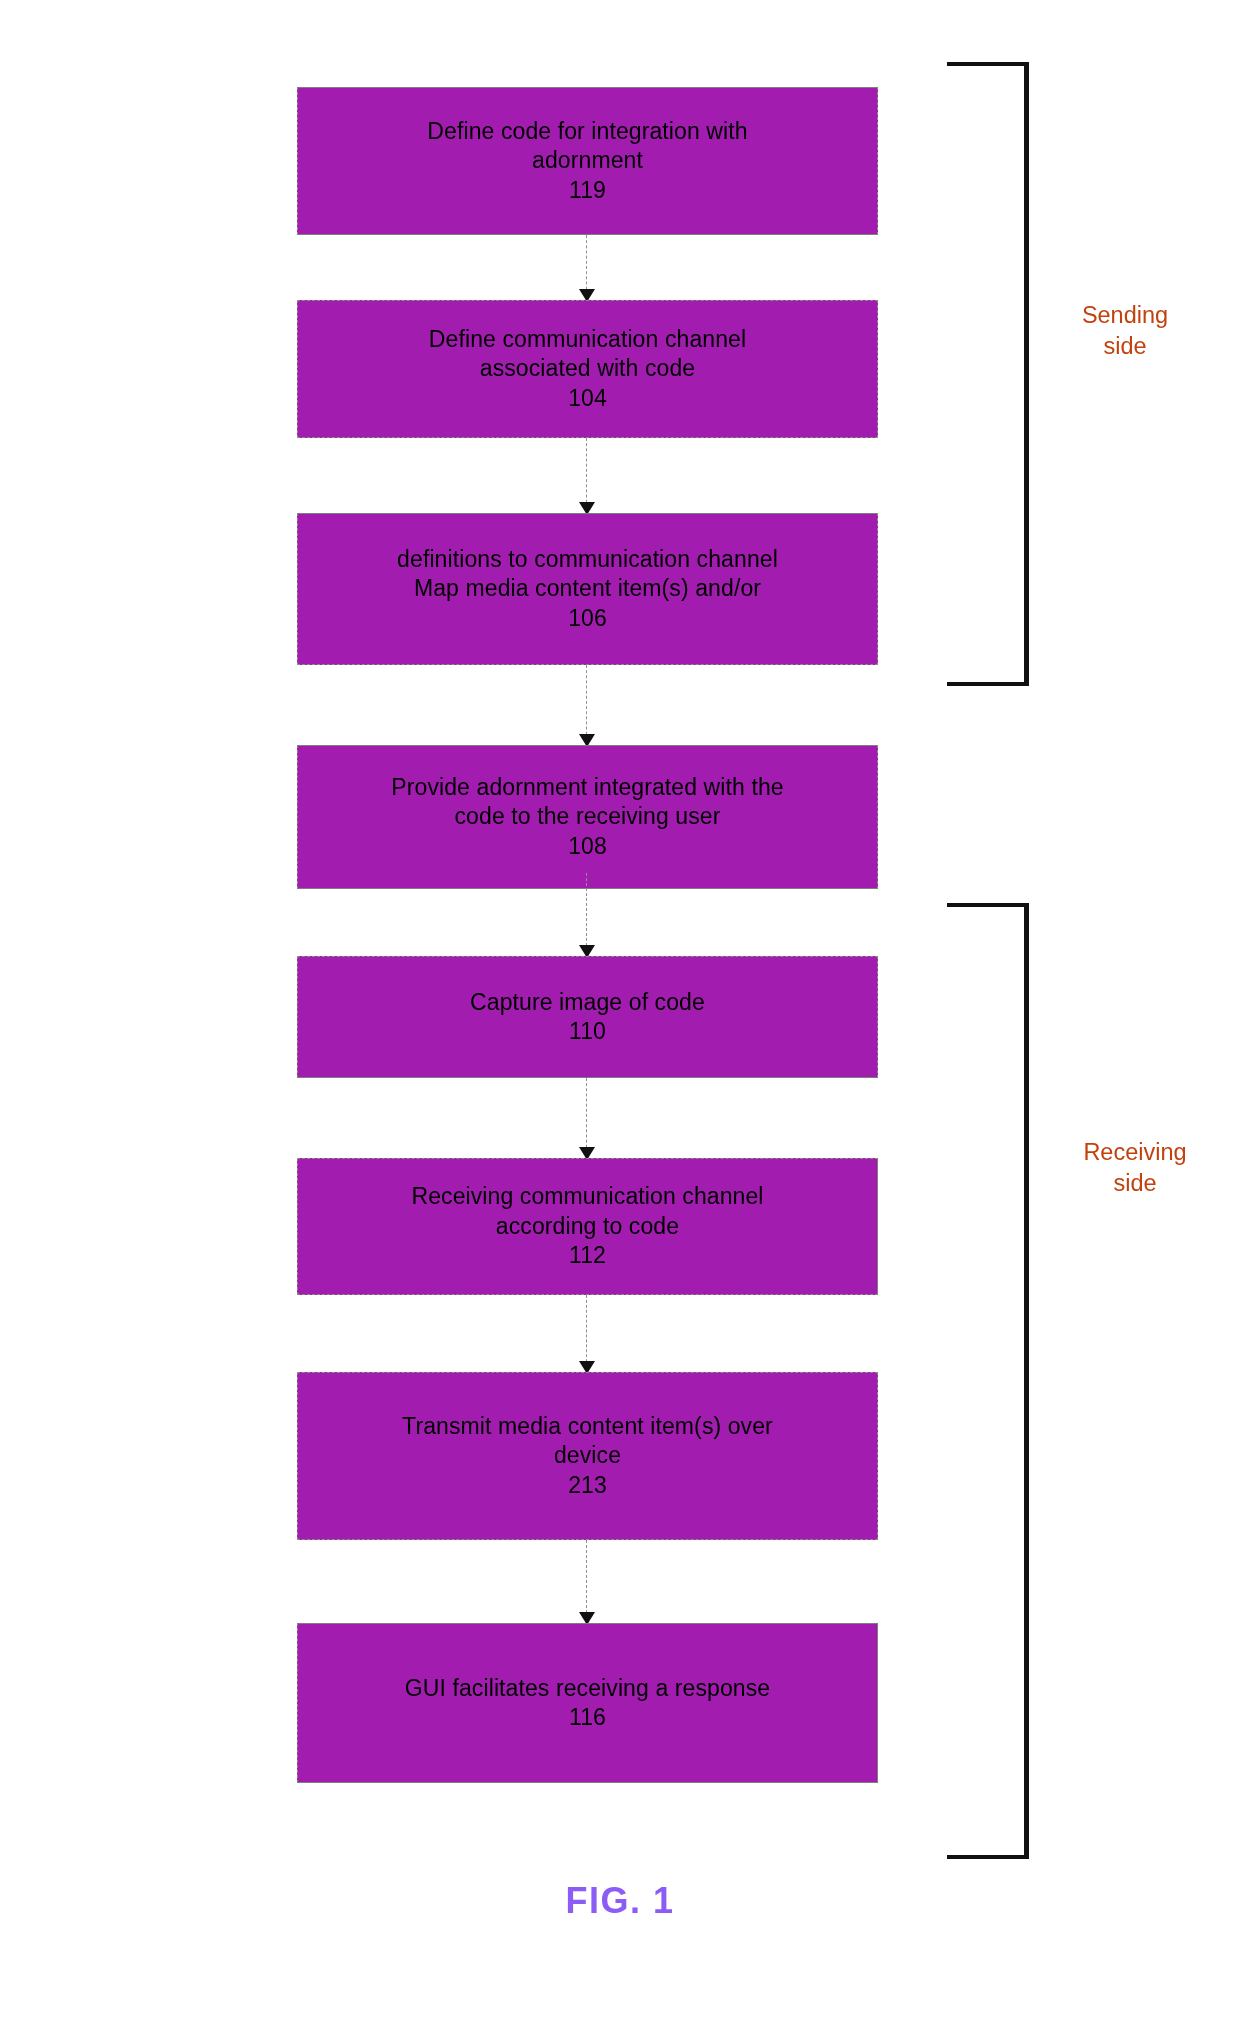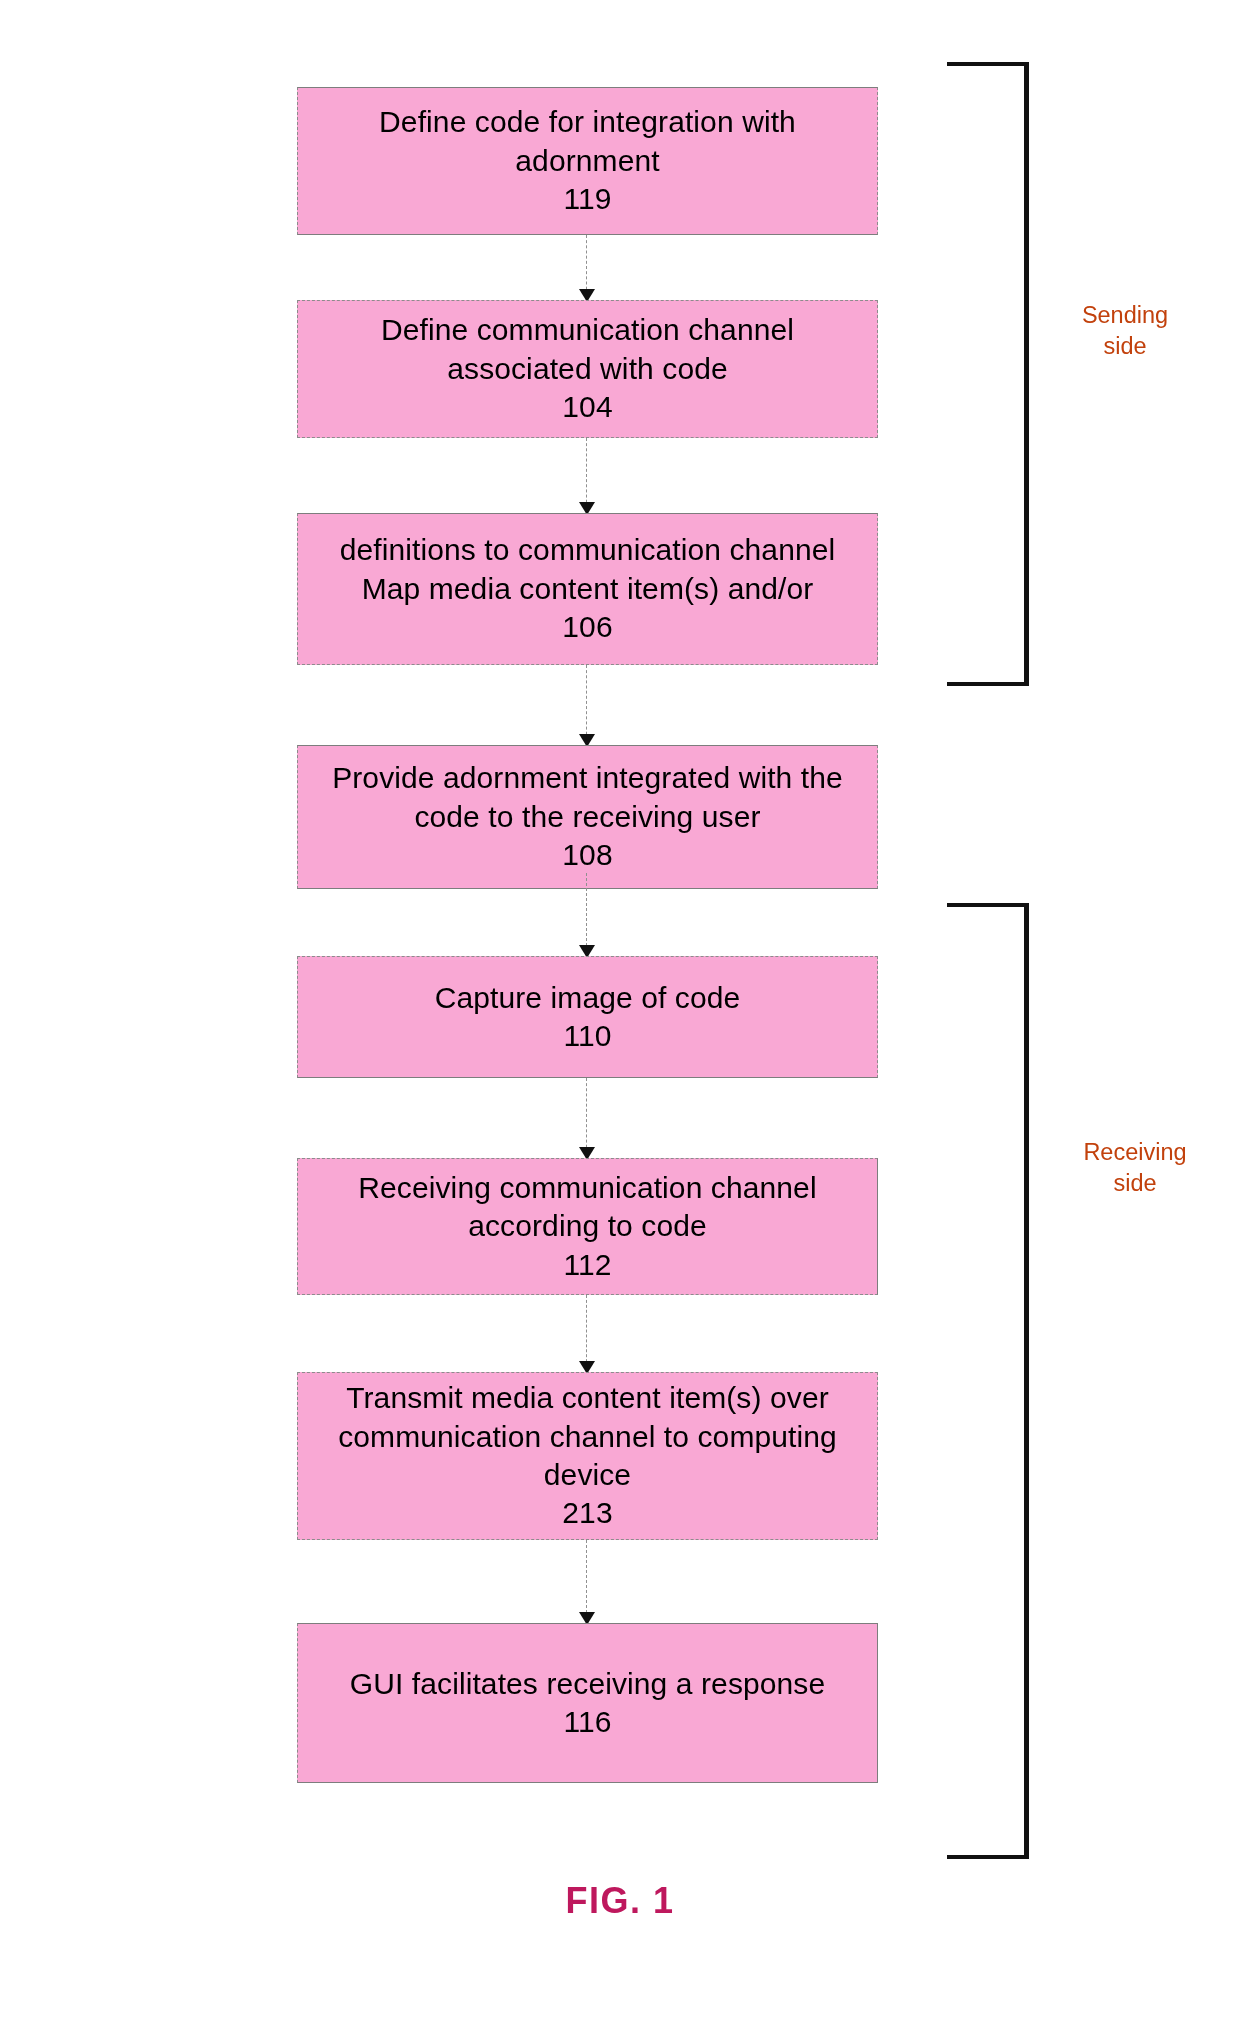--- a/index.html
+++ b/index.html
@@ -22,27 +22,27 @@
     width: 1240px;
     height: 2023px;
   }
 
   
   .flow-box {
     position: absolute;
     left: 297px;
     width: 581px;
     box-sizing: border-box;
-    background: #f9a8d4;
+    background: #a21caf;
     display: flex;
     flex-direction: column;
     align-items: center;
     justify-content: center;
     text-align: center;
-    font-size: 30px;
+    font-size: 23px;
     line-height: 1.28;
     color: #000000;
     letter-spacing: 0.1px;
   }
   .flow-box .bx-line { display: block; white-space: nowrap; }
   .flow-box .bx-num  { display: block; }
 
   
   .bd-solid-t { border-top: 1.6px solid #7d7d7d; }
   .bd-solid-b { border-bottom: 1.6px solid #7d7d7d; }
@@ -97,21 +97,21 @@
   
   #fig-caption {
     position: absolute;
     left: 0;
     width: 1240px;
     top: 1880px;
     text-align: center;
     font-size: 36px;
     font-weight: bold;
     letter-spacing: 1.5px;
-    color: #be185d;
+    color: #8b5cf6;
   }
 </style>
 </head>
 <body>
 
 <div id="figure">
 
   <div class="flow-box bd-solid-t bd-solid-b bd-dash-l bd-dash-r" style="top:87px; height:148px;">
     <span class="bx-line">Define code for integration with</span>
     <span class="bx-line">adornment</span>
@@ -172,21 +172,20 @@
     <span class="bx-num">112</span>
   </div>
 
   <div class="connector" style="top:1295px; height:77px;">
     <span class="stem"></span>
     <span class="head"></span>
   </div>
 
   <div class="flow-box bd-dash-t bd-dash-b bd-dash-l bd-dash-r" style="top:1372px; height:168px;">
     <span class="bx-line">Transmit media content item(s) over</span>
-    <span class="bx-line">communication channel to computing</span>
     <span class="bx-line">device</span>
     <span class="bx-num">213</span>
   </div>
 
   <div class="connector" style="top:1540px; height:83px;">
     <span class="stem"></span>
     <span class="head"></span>
   </div>
 
   <div class="flow-box bd-solid-t bd-solid-b bd-dash-l bd-solid-r" style="top:1623px; height:160px;">

